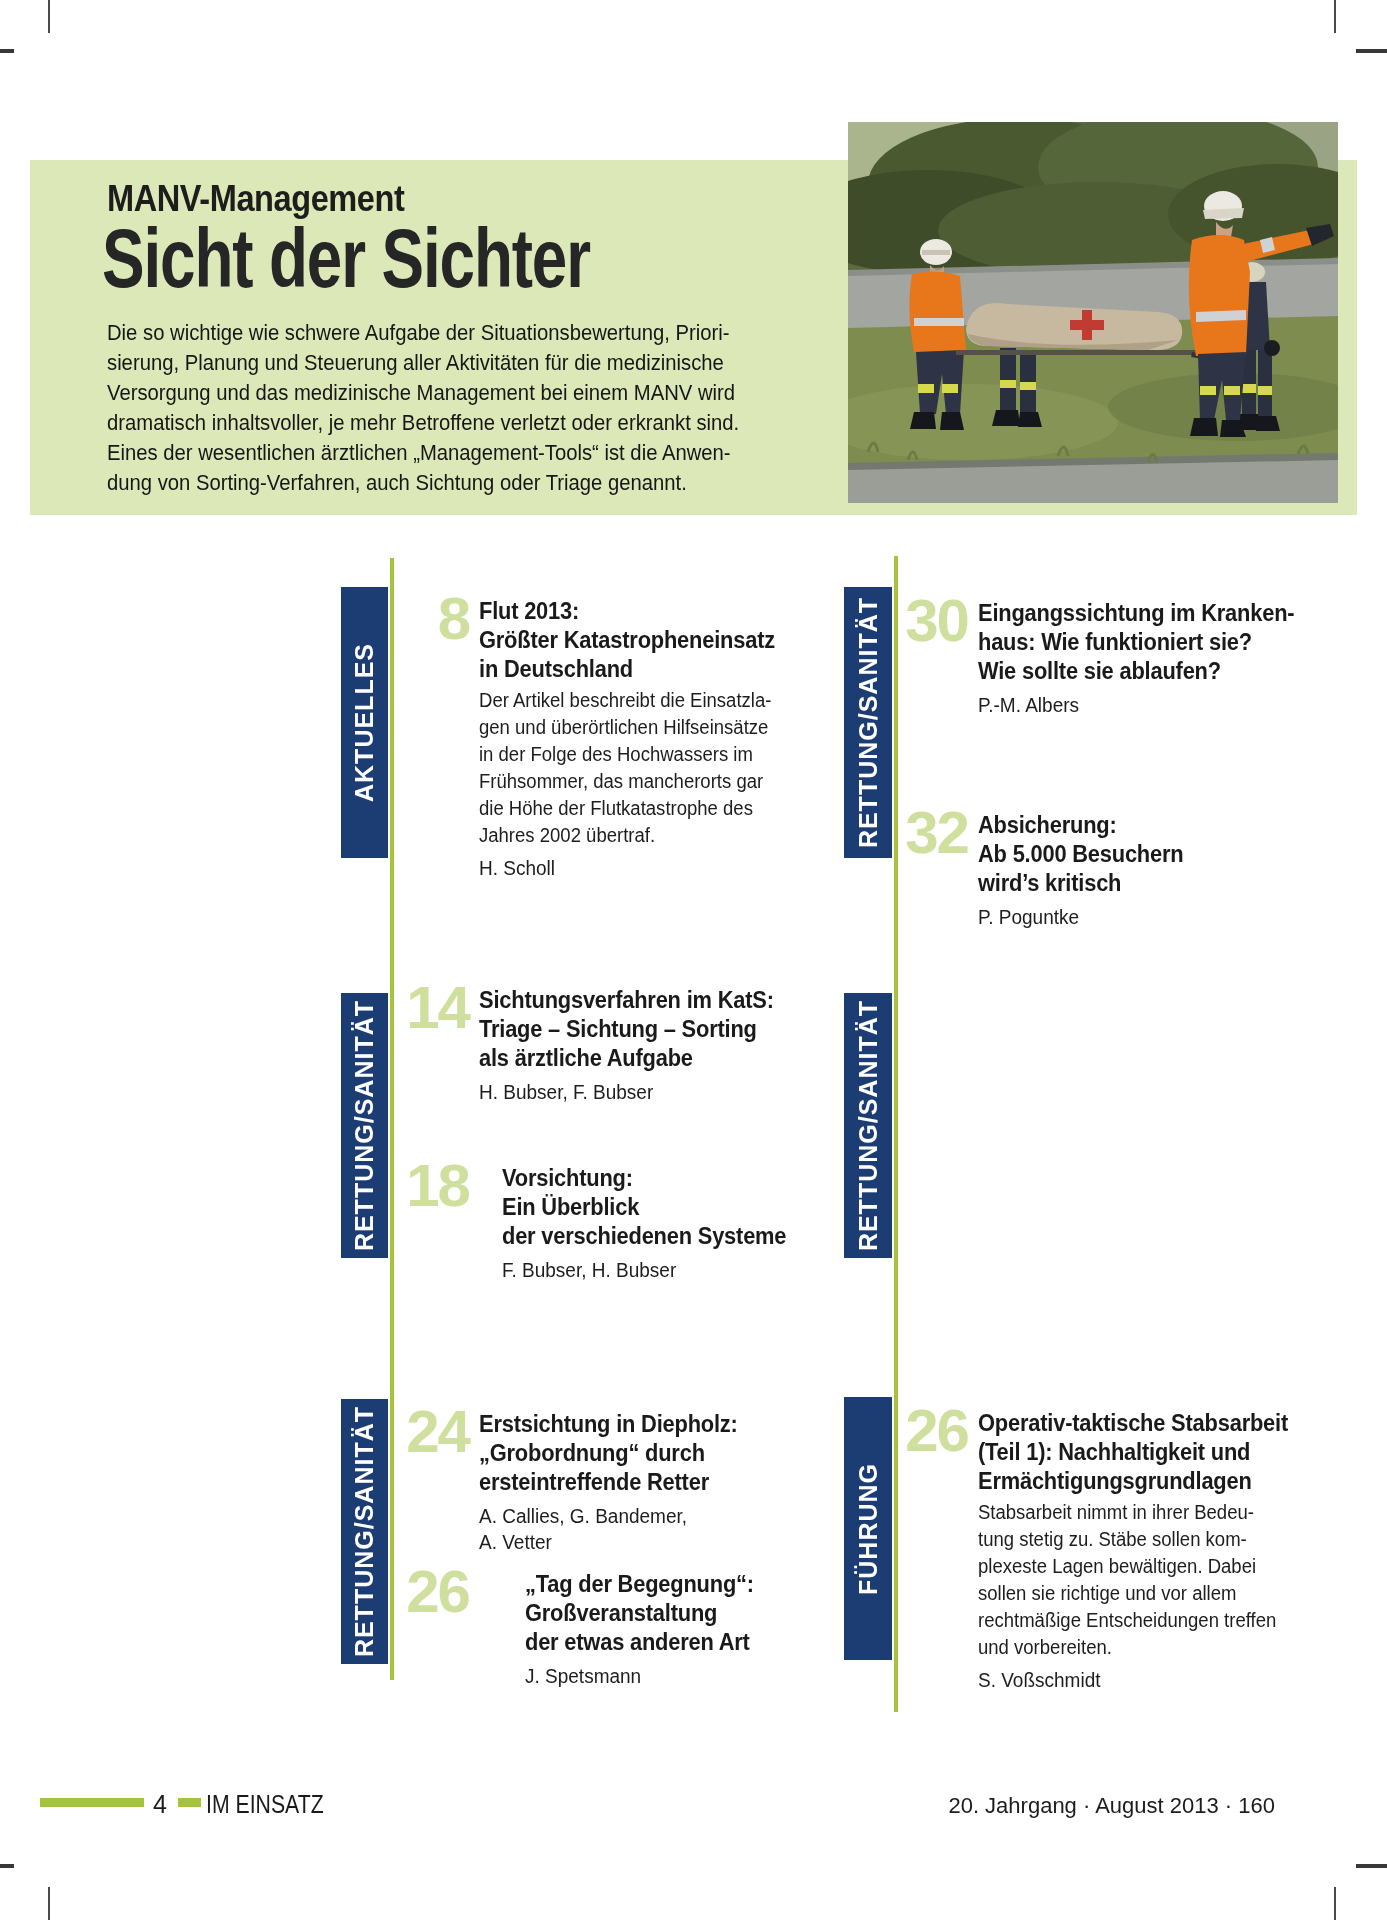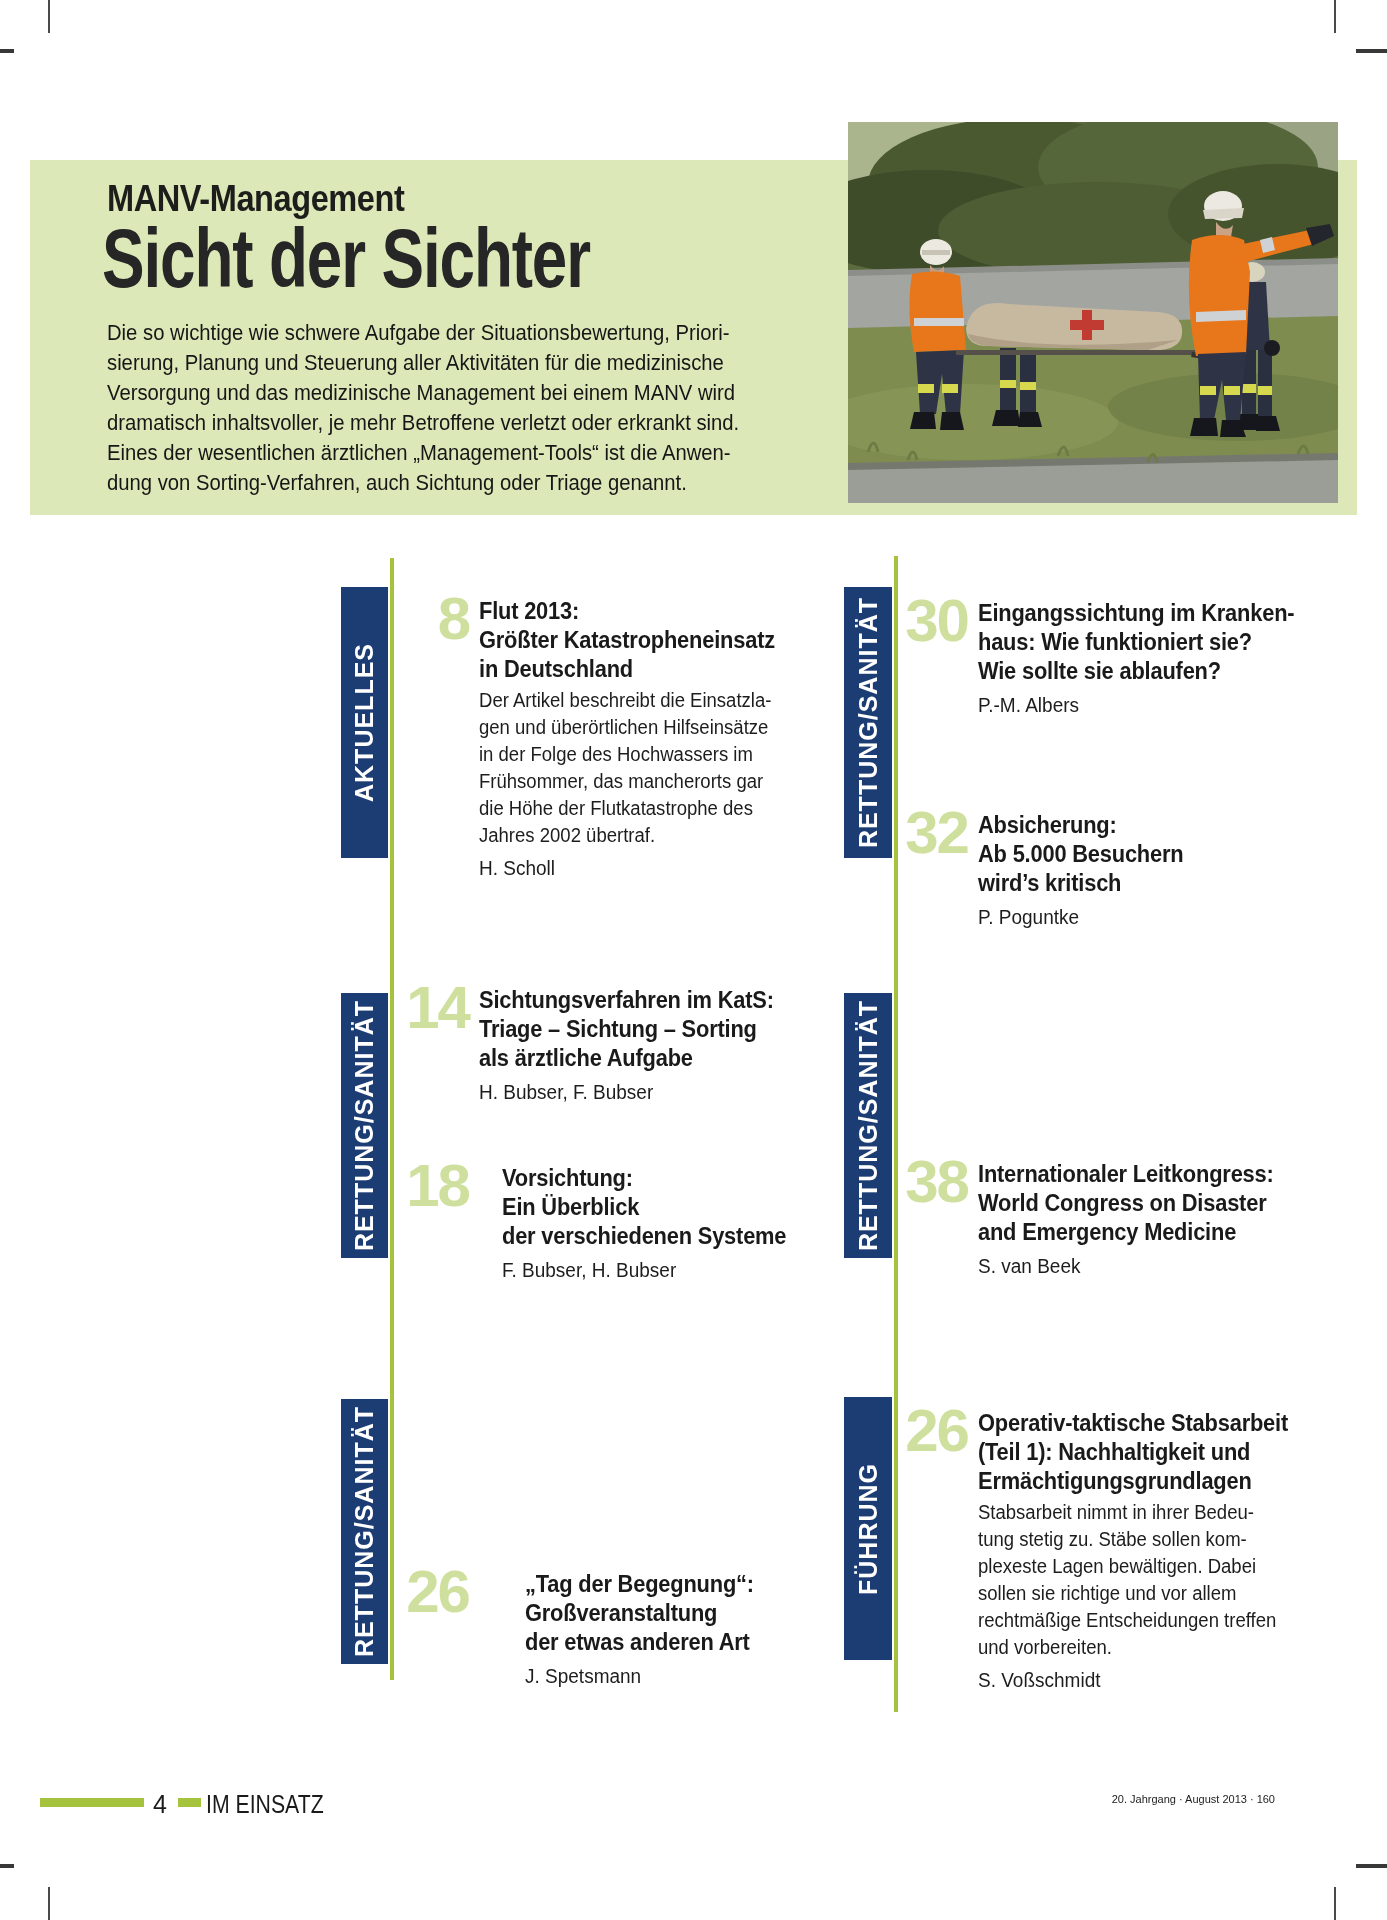--- a/index.html
+++ b/index.html
@@ -36,21 +36,21 @@
   .d{font-size:19.5px;line-height:27px;color:#1d1d1d;white-space:nowrap;}
   .d.first{margin-top:3px;}
   .a{font-size:20px;line-height:26px;color:#1d1d1d;margin-top:6px;white-space:nowrap;}
   .a + .a{margin-top:0;}
 
   
   .footer-bar{position:absolute;height:9px;background:#a6c33e;}
   .footer-num{position:absolute;left:146px;top:1790px;width:28px;text-align:center;font-size:25px;color:#1a1a1a;}
   .footer-mag{position:absolute;left:206px;top:1790px;font-size:25px;color:#1a1a1a;
               transform:scaleX(0.85);transform-origin:left top;white-space:nowrap;}
-  .footer-issue{position:absolute;left:900px;top:1793px;width:375px;text-align:right;font-size:11px;color:#1c1c1c;white-space:nowrap;}
+  .footer-issue{position:absolute;left:900px;top:1793px;width:375px;text-align:right;font-size:22px;color:#1c1c1c;white-space:nowrap;}
 </style>
 </head>
 <body>
 
 <div class="page">
 
   <div class="crop-v" style="left:48px;top:0;height:33px;"></div>
   <div class="crop-v" style="left:1334px;top:0;height:33px;"></div>
   <div class="crop-h" style="left:0;top:49px;width:14px;"></div>
   <div class="crop-h" style="left:1356px;top:49px;width:31px;"></div>
@@ -229,30 +229,31 @@
     <div class="num">18</div>
     <div class="tx">
       <div class="t">Vorsichtung:</div>
       <div class="t">Ein Überblick</div>
       <div class="t">der verschiedenen Systeme</div>
       <div class="a">F. Bubser, H. Bubser</div>
     </div>
   </div>
 
 
-  <div class="toc-item" style="left:884px;top:1156px;">
-    <div class="num">38</div>
-    <div class="tx">
-      <div class="t">Internationaler Leitkongress:</div>
-      <div class="t">World Congress on Disaster</div>
-      <div class="t">and Emergency Medicine</div>
-      <div class="a">S. van Beek</div>
-    </div>
-  </div>
-
+
+  <div class="toc-item" style="left:385px;top:1406px;">
+    <div class="num">24</div>
+    <div class="tx">
+      <div class="t">Erstsichtung in Diepholz:</div>
+      <div class="t">„Grobordnung“ durch</div>
+      <div class="t">ersteintreffende Retter</div>
+      <div class="a">A. Callies, G. Bandemer,</div>
+      <div class="a">A. Vetter</div>
+    </div>
+  </div>
 
   <div class="toc-item" style="left:385px;top:1566px;gap:46px;">
     <div class="num">26</div>
     <div class="tx">
       <div class="t">„Tag der Begegnung“:</div>
       <div class="t">Großveranstaltung</div>
       <div class="t">der etwas anderen Art</div>
       <div class="a">J. Spetsmann</div>
     </div>
   </div>

